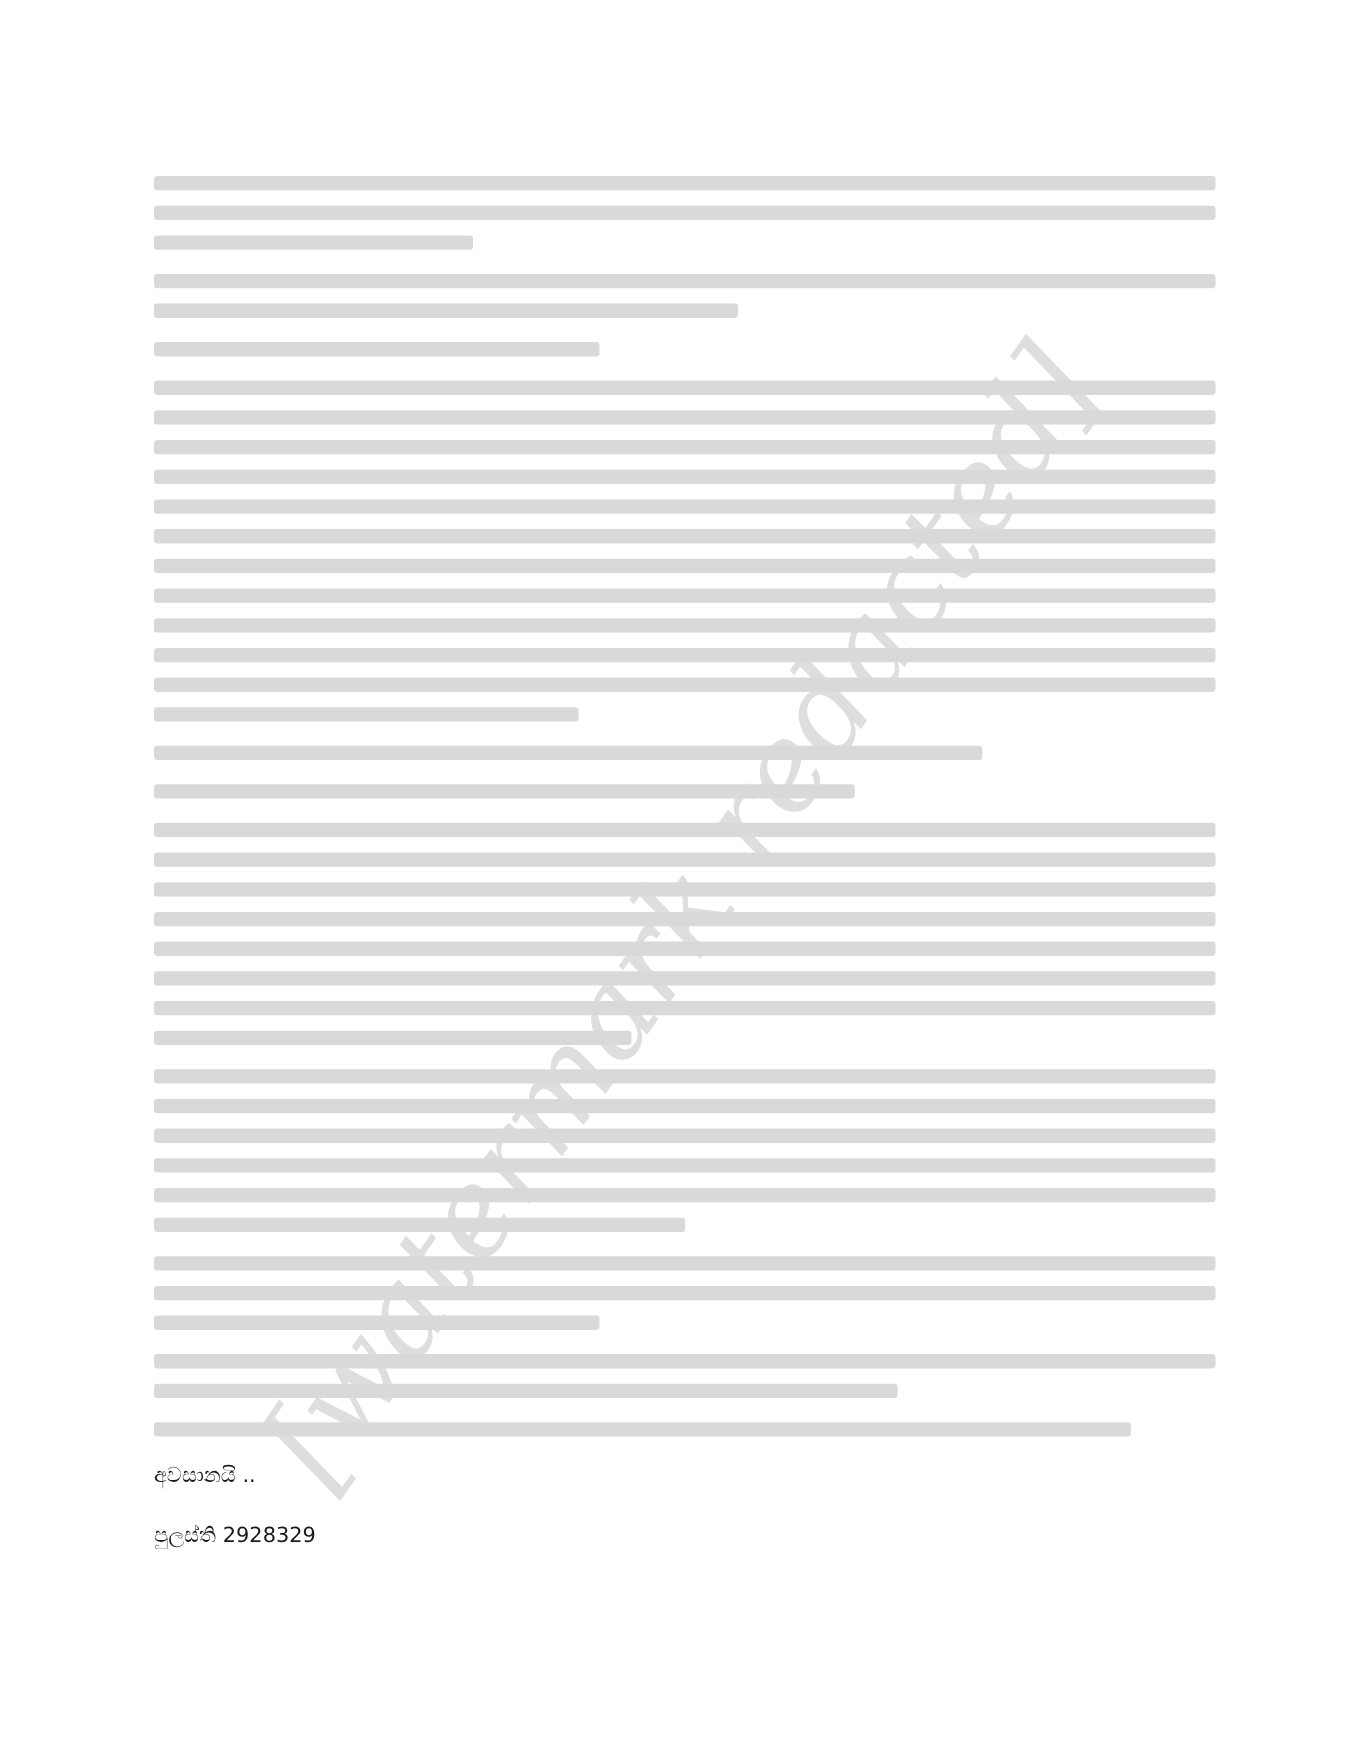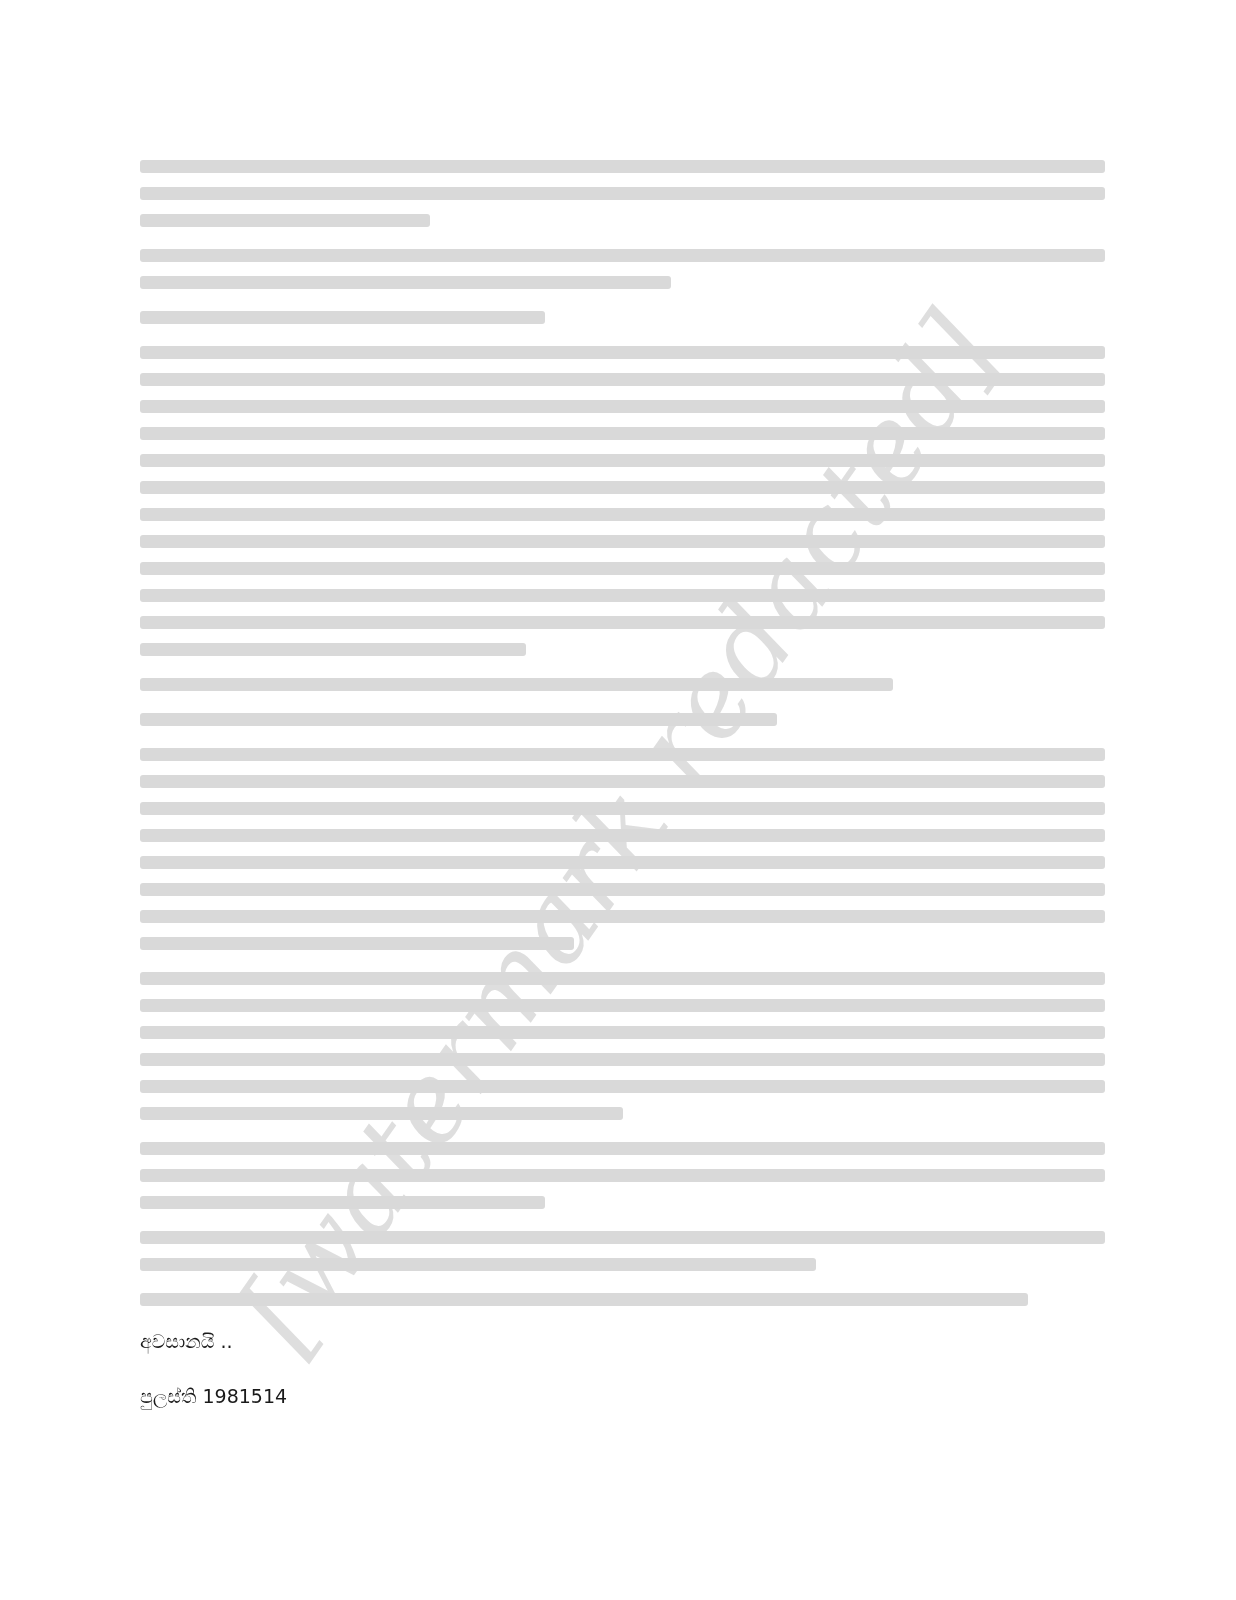--- a/index.html
+++ b/index.html
@@ -116,16 +116,16 @@
           <div class="bar" style="width: 100%;"></div>
           <div class="bar" style="width: 70%;"></div>
         </div>
         <div class="para">
           <div class="bar" style="width: 92%;"></div>
         </div>
       </div>
 
     <div class="footer-line">අවසානයි ..</div>
 
-    <div class="footer-line">පුලස්ති 1981514</div>
+    <div class="footer-line">පුලස්ති 2928329</div>
   </div>
 
 </div>
 
 </body></html>

